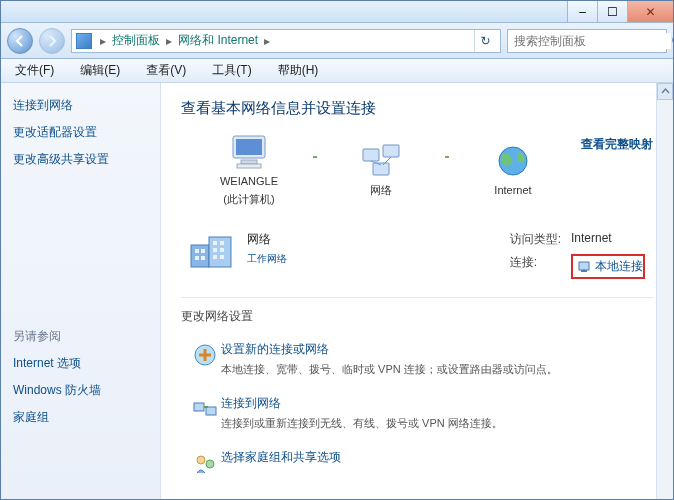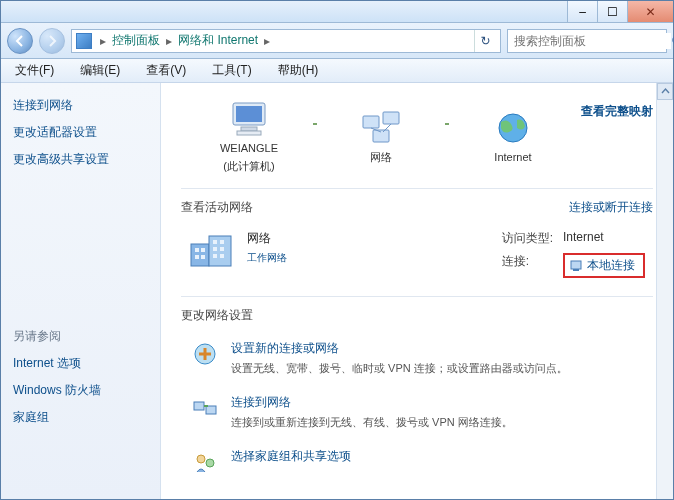--- a/index.html
+++ b/index.html
@@ -86,24 +86,24 @@
   .section-hdr .lbl { color:#444;}
   .netblock { display:flex; gap:14px; padding: 14px 8px 8px 8px;}
   .netblock .net-left { display:flex; gap:14px; flex:1;}
   .netblock .neticon { width:44px; height:38px;}
   .netblock .netinfo { display:flex; flex-direction:column; gap:4px;}
   .netblock .netname { font-size:12px; color:#222;}
   .netblock .nettype { font-size:10px; color:#0d4f8b; cursor:pointer;}
   .net-right { display:grid; grid-template-columns:auto auto; column-gap:10px; row-gap:6px; font-size:12px; color:#333;}
   .net-right .lbl{ color:#444;}
   .net-right .val{ color:#333;}
-  .localconn { display:inline-flex; align-items:center; gap:4px; color:#0d4f8b; cursor:pointer; border:2px solid #d92c2c; padding:2px 8px 2px 4px;}
+  .localconn { display:inline-flex; align-items:center; gap:4px; color:#0d4f8b; cursor:pointer; border:2px solid #d92c2c; padding:2px 0 2px 4px;}
   .sect2 { border-top:1px solid #e0e7f0; margin-top:10px; padding-top:10px;}
   .sect2 .hdr{ color:#444; margin-bottom:10px;}
-  .task { display:flex; gap:12px; padding: 6px 2px 12px 10px;}
+  .task { display:flex; gap:2px; padding: 6px 2px 12px 10px;}
   .task .ticon { width:28px; height:28px; flex-shrink:0;}
   .task .tbody { display:flex; flex-direction:column; gap:4px;}
   .task .tlink { color:#0d4f8b; font-size:12px; cursor:pointer;}
   .task .tdesc { color:#555; font-size:11px;}
   svg { display:block;}
 </style>
 </head>
 <body>
 
 <div class="window">
@@ -169,20 +169,21 @@
       <div class="side-link">更改适配器设置</div>
       <div class="side-link">更改高级共享设置</div>
       <div class="side-heading">另请参阅</div>
       <div class="side-link">Internet 选项</div>
       <div class="side-link">Windows 防火墙</div>
       <div class="side-link">家庭组</div>
     </div>
 
     <div class="content">
       <div class="content-inner">
+        <h2 class="pg-title">查看基本网络信息并设置连接</h2>
 
         <div class="toprow">
           <div class="diagram">
             <div class="diag-node">
               <svg class="" width="44" height="36" viewBox="0 0 44 36">
                 <rect x="6" y="2" width="32" height="22" rx="2" fill="#dfeaf6" stroke="#7a9bc4"></rect>
                 <rect x="9" y="5" width="26" height="16" fill="#5c8fd6"></rect>
                 <rect x="14" y="26" width="16" height="4" fill="#cfd9e6" stroke="#9ab"></rect>
                 <rect x="10" y="30" width="24" height="4" fill="#e6ecf4" stroke="#9ab"></rect>
               </svg>
@@ -208,24 +209,20 @@
                 <path d="M24 10 Q30 8 32 16 Q30 22 24 18 Z" fill="#6fc47a"></path>
               </svg>
               <div class="diag-label">Internet</div>
             </div>
           </div>
           <div class="rightcol">
             <span class="right-link">查看完整映射</span>
           </div>
         </div>
 
-        <div class="section-hdr">
-          <span class="lbl">查看活动网络</span>
-          <span class="right-link">连接或断开连接</span>
-        </div>
 
         <div class="netblock">
           <div class="net-left">
             <svg class="neticon" width="44" height="38" viewBox="0 0 44 38">
               <rect x="2" y="14" width="18" height="22" fill="#88b6e6" stroke="#4a7fb8"></rect>
               <rect x="20" y="6" width="22" height="30" fill="#a9cdef" stroke="#4a7fb8"></rect>
               <rect x="6" y="18" width="4" height="4" fill="#e8f2fc"></rect>
                 <rect x="12" y="18" width="4" height="4" fill="#e8f2fc"></rect>
               <rect x="6" y="25" width="4" height="4" fill="#e8f2fc"></rect>
                 <rect x="12" y="25" width="4" height="4" fill="#e8f2fc"></rect>
@@ -260,21 +257,21 @@
         <div class="sect2">
           <div class="hdr">更改网络设置</div>
 
           <div class="task">
             <svg class="ticon" width="28" height="28" viewBox="0 0 28 28">
               <circle cx="14" cy="14" r="10" fill="#bcdff2" stroke="#3a8bc9"></circle>
               <path d="M14 8 v12 M8 14 h12" stroke="#d9862a" stroke-width="3"></path>
             </svg>
             <div class="tbody">
               <div class="tlink">设置新的连接或网络</div>
-              <div class="tdesc">设置无线、宽带、拨号、临时或 VPN 连接；或设置路由器或访问点。</div>
+              <div class="tdesc">本地连接、宽带、拨号、临时或 VPN 连接；或设置路由器或访问点。</div>
             </div>
           </div>
 
           <div class="task">
             <svg class="ticon" width="28" height="28" viewBox="0 0 28 28">
               <rect x="3" y="8" width="10" height="8" fill="#bcd7f2" stroke="#4a7fb8"></rect>
               <rect x="15" y="12" width="10" height="8" fill="#bcd7f2" stroke="#4a7fb8"></rect>
               <path d="M13 12 h4" stroke="#5aa35a" stroke-width="2"></path>
             </svg>
             <div class="tbody">

